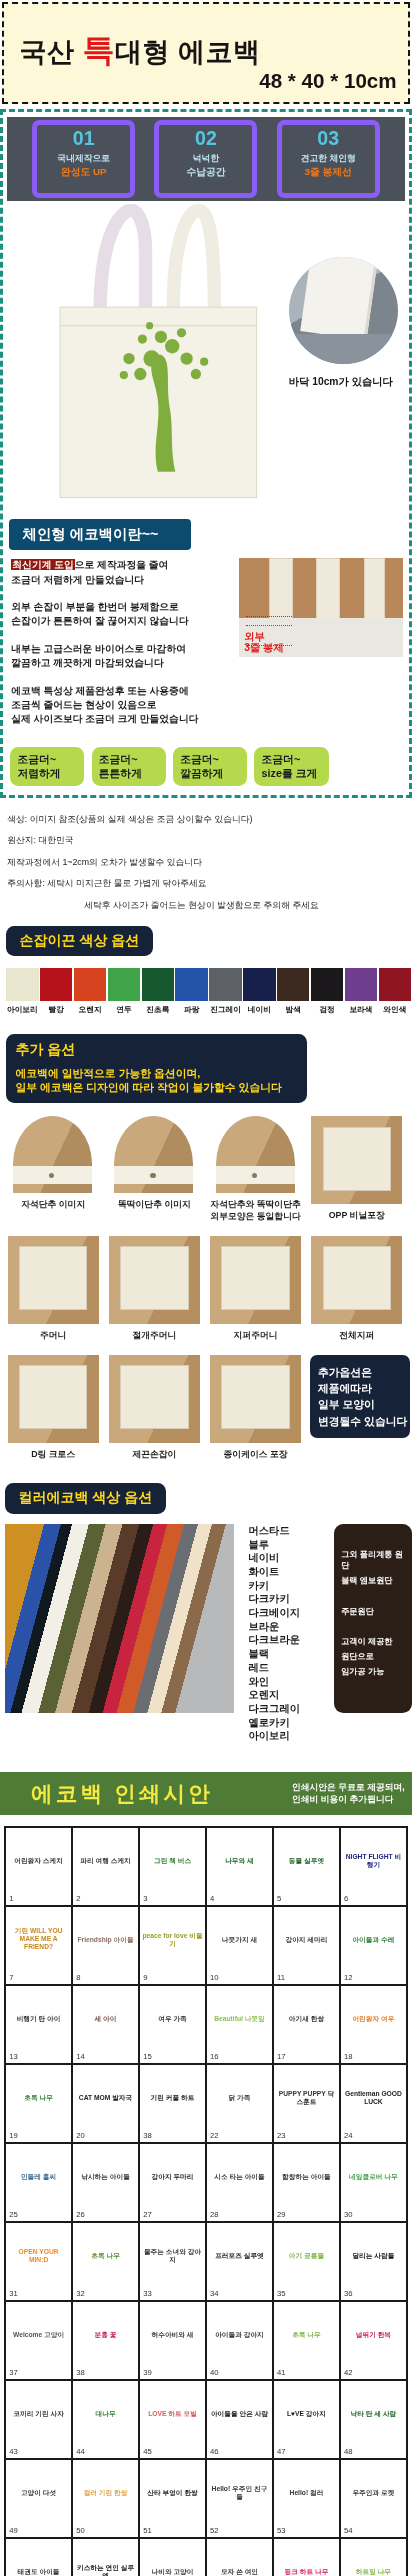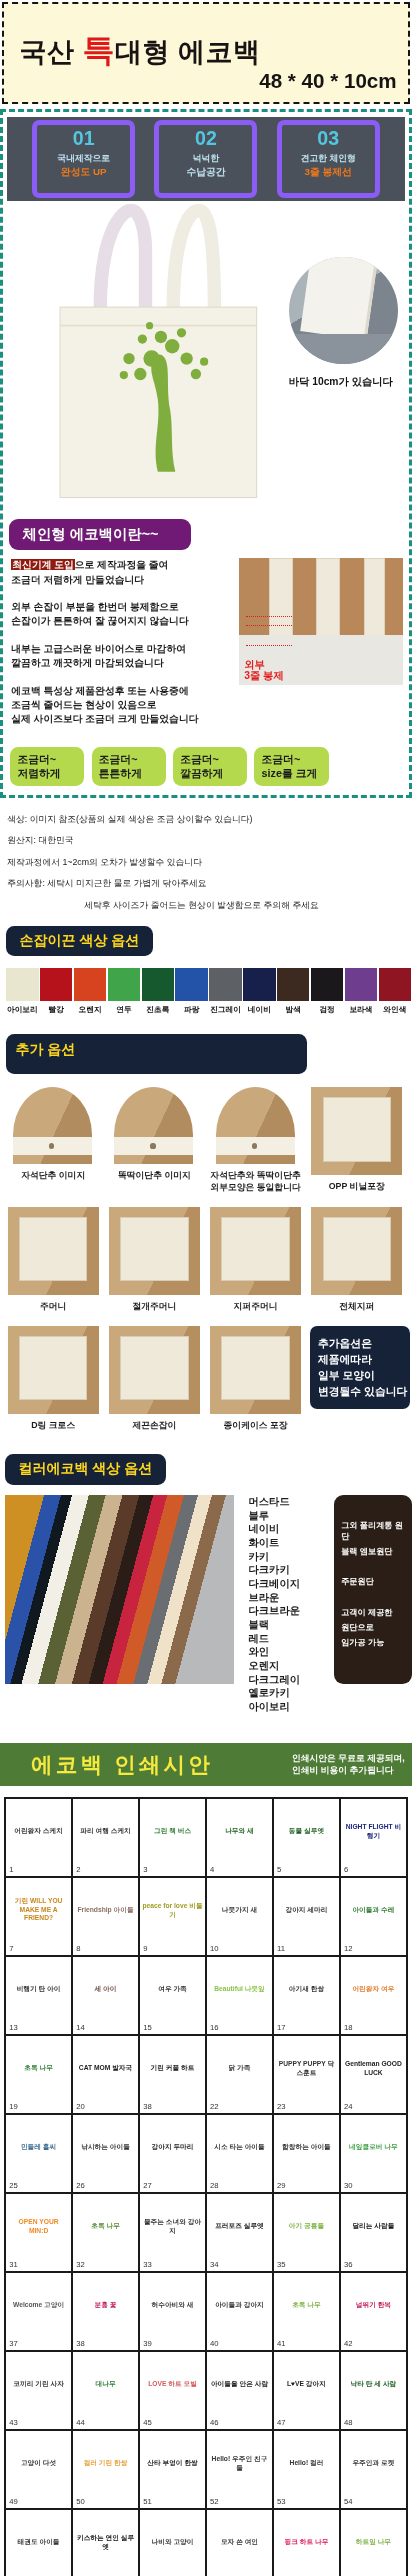--- a/index.html
+++ b/index.html
@@ -20,26 +20,26 @@
   .fl2.acc{color:#f07818;}
   
   .hero{position:relative;height:314px;background:#fff;}
   .hero svg{position:absolute;left:15.5px;top:3.1px;}
   .inset{position:absolute;right:7.2px;top:56px;width:109px;height:107px;border-radius:50%;overflow:hidden;background:linear-gradient(150deg,#aab2ba 0 40%,#7c848d 40% 100%);}
   .inset .wedge{position:absolute;left:17.5px;top:-8.2px;width:67px;height:88px;background:#f4f2ec;transform:rotate(8deg);box-shadow:inset -3.1px 0 0 #ddd9cf;}
   .inset .floor{position:absolute;left:0;bottom:0;width:100%;height:30px;background:#8a929b;}
   .inset-cap{position:absolute;right:3.1px;top:174px;width:122px;text-align:center;font-size:10.3px;font-weight:bold;color:#181414;}
   
   .about{position:relative;padding:4.1px 2.1px 0 2.1px;}
-  .gbadge{display:inline-block;background:#701a75;color:#fff;font-size:14.4px;font-weight:bold;border-radius:9px;padding:6.2px 13.4px;min-width:155px;}
+  .gbadge{display:inline-block;background:#0c4a6e;color:#fff;font-size:14.4px;font-weight:bold;border-radius:4px;padding:6.2px 13.4px;min-width:155px;}
   .about-cols{display:flex;margin-top:8.2px;}
   .apara{width:227px;font-size:9.8px;font-weight:bold;color:#1d1d1d;line-height:1.45;}
   .apara p{margin:0 0 13.4px 2.1px;}
   .hl{background:#8f1a10;color:#fff;padding:0 1px;}
-  .aphoto{width:164px;height:127px;margin-left:3.1px;position:relative;background:#b9885a;overflow:hidden;}
+  .aphoto{width:164px;height:99px;margin-left:3.1px;position:relative;background:#b9885a;overflow:hidden;}
   .aphoto .strap{position:absolute;top:0;width:17.5px;height:62%;background:#efe9dc;box-shadow:inset 0 0 0 1px #ddd2bd;}
   .aphoto .cloth{position:absolute;left:0;bottom:0;width:100%;height:40%;background:#e9e7e1;}
   .aphoto .rdot{position:absolute;height:0;border-top:1.5px dotted #e02020;}
   .aphoto .albl{position:absolute;left:5.2px;bottom:3.1px;color:#e02020;font-weight:bold;font-size:10.3px;line-height:1.15;}
   .pills{display:flex;gap:7.2px;margin:7.2px 0 1px 1px;}
   .pill{background:#b5d94d;border-radius:8.2px;width:67px;padding:5.2px 0 6.2px 7.2px;font-size:10.8px;font-weight:bold;color:#1c1c1c;line-height:1.3;}
   
   .notes{padding:11.3px 5.2px 4.1px 7.2px;font-size:8.8px;color:#1d1d1d;line-height:2.45;}
   .notes div:last-child{margin-left:77px;}
   
@@ -225,20 +225,21 @@
         <div class="swcol">
     <div class="swatch" style="background:#8f1522"></div>
     <div class="swlbl">와인색</div>
   </div>
       </div>
   </section>
 
   <section class="extra">
     <div class="exbox">
       <div class="t">추가 옵션</div>
+      <div class="d"><span>에코백에 일반적으로 가능한 옵션이며,</span><br><span>일부 에코백은 디자인에 따라 작업이  불가할수 있습니다</span></div>
     </div>
     <div id="extraRows">
         <div class="exrow">
           <div class="excell">
             <div class="ph-arch">
               <div class="dome"></div>
               <div class="band"></div>
               <div class="dot"></div>
             </div>
             <div class="excap">자석단추 이미지</div>

